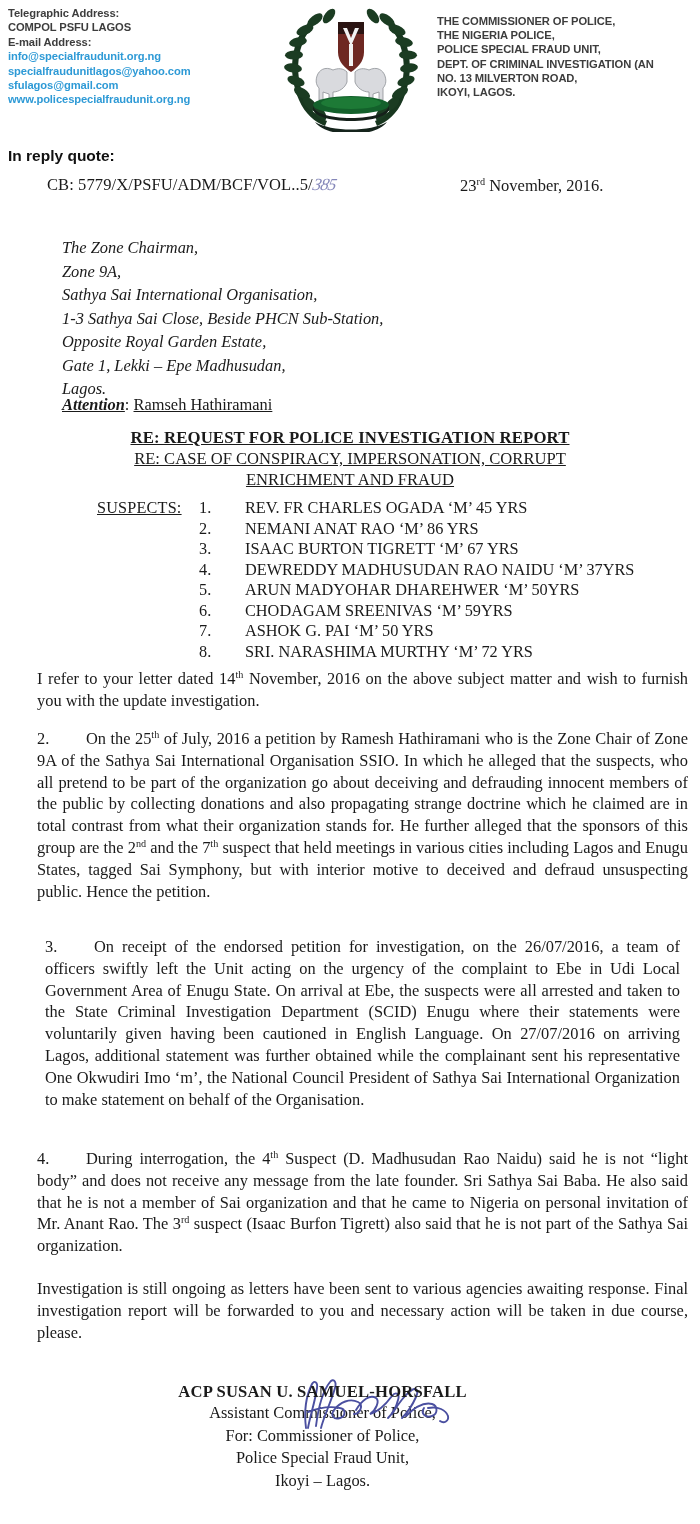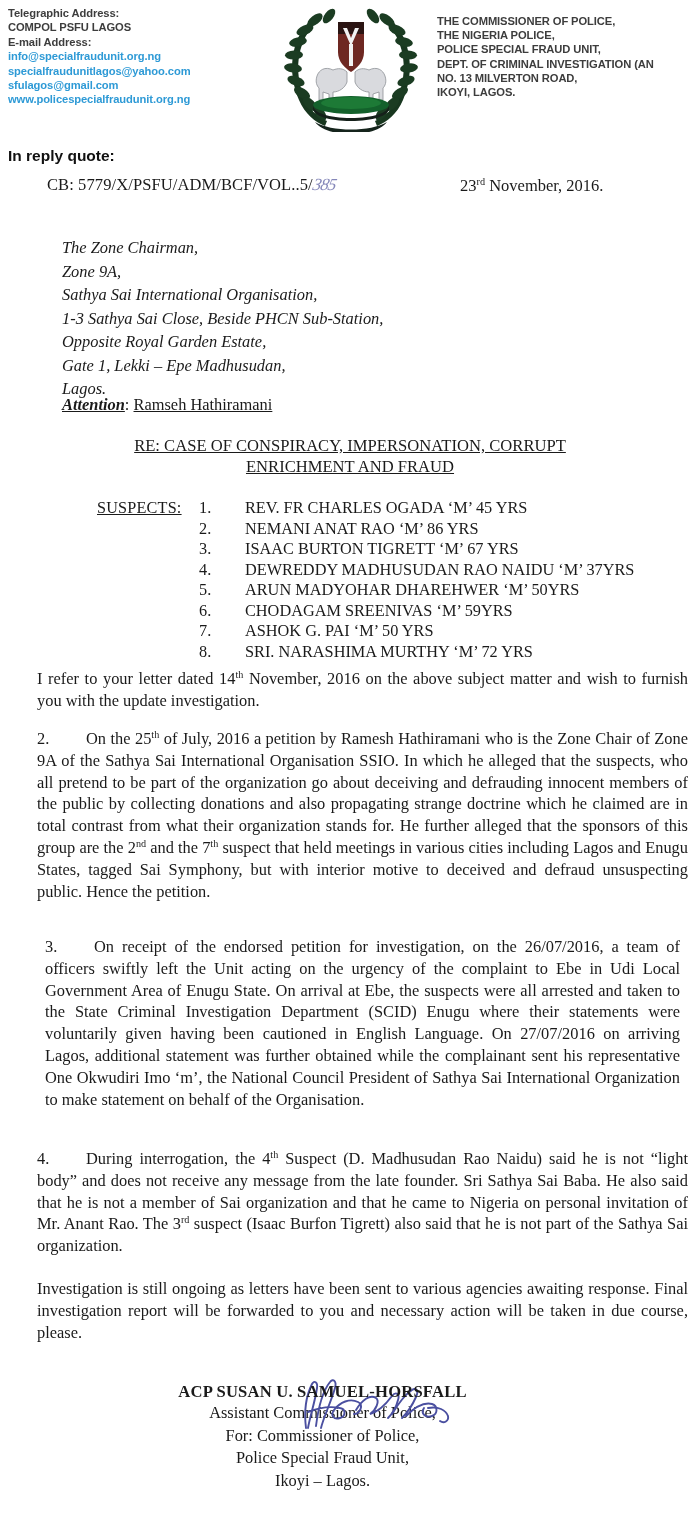--- a/index.html
+++ b/index.html
@@ -130,21 +130,21 @@
     font-weight: bold;
     text-decoration: underline;
     line-height: 20px;
     letter-spacing: 0.1px;
   }
   .subj-l2, .subj-l3 {
     font-size: 16.6px;
     text-decoration: underline;
     line-height: 20px;
   }
-  .subj-l2 { margin-top: 8px; }
+  .subj-l2 { margin-top: 1px; }
   .subj-l3 { margin-top: 1px; }
 
   
   .suspects {
     position: absolute;
     left: 0;
     top: 498px;
     width: 700px;
   }
   .suspects-label {
@@ -314,20 +314,21 @@
   <div>Opposite Royal Garden Estate,</div>
   <div>Gate 1, Lekki – Epe Madhusudan,</div>
   <div>Lagos.</div>
 </div>
 
 <div class="attention">
   <span class="att-word">Attention</span><span>: </span><span class="att-name">Ramseh Hathiramani</span>
 </div>
 
 <div class="subject">
+  <div class="subj-l1">RE: REQUEST FOR POLICE INVESTIGATION REPORT</div>
   <div class="subj-l2">RE: CASE OF CONSPIRACY, IMPERSONATION, CORRUPT</div>
   <div class="subj-l3">ENRICHMENT AND FRAUD</div>
 </div>
 
 <div class="suspects">
   <div class="suspects-label">SUSPECTS:</div>
   <ul class="suspect-list">
     <li class="suspect-row"><span class="suspect-num">1.</span><span>REV. FR CHARLES OGADA ‘M’ 45 YRS</span></li>
     <li class="suspect-row"><span class="suspect-num">2.</span><span>NEMANI ANAT RAO ‘M’ 86 YRS</span></li>
     <li class="suspect-row"><span class="suspect-num">3.</span><span>ISAAC BURTON TIGRETT ‘M’ 67 YRS</span></li>

